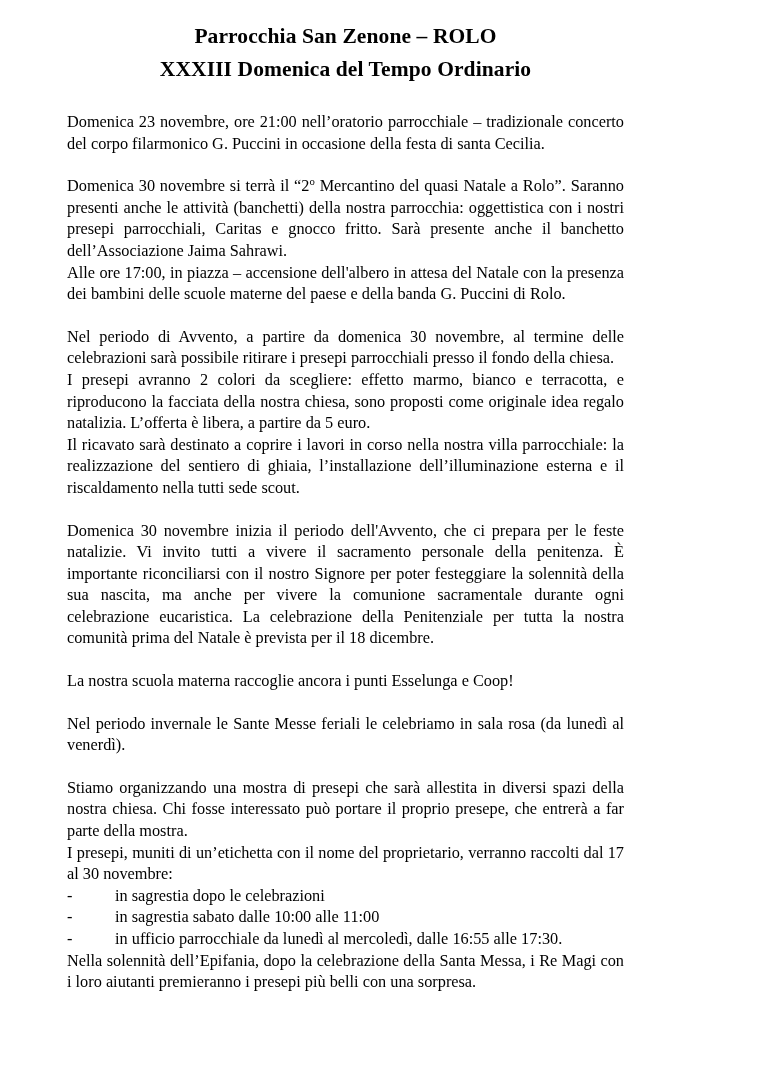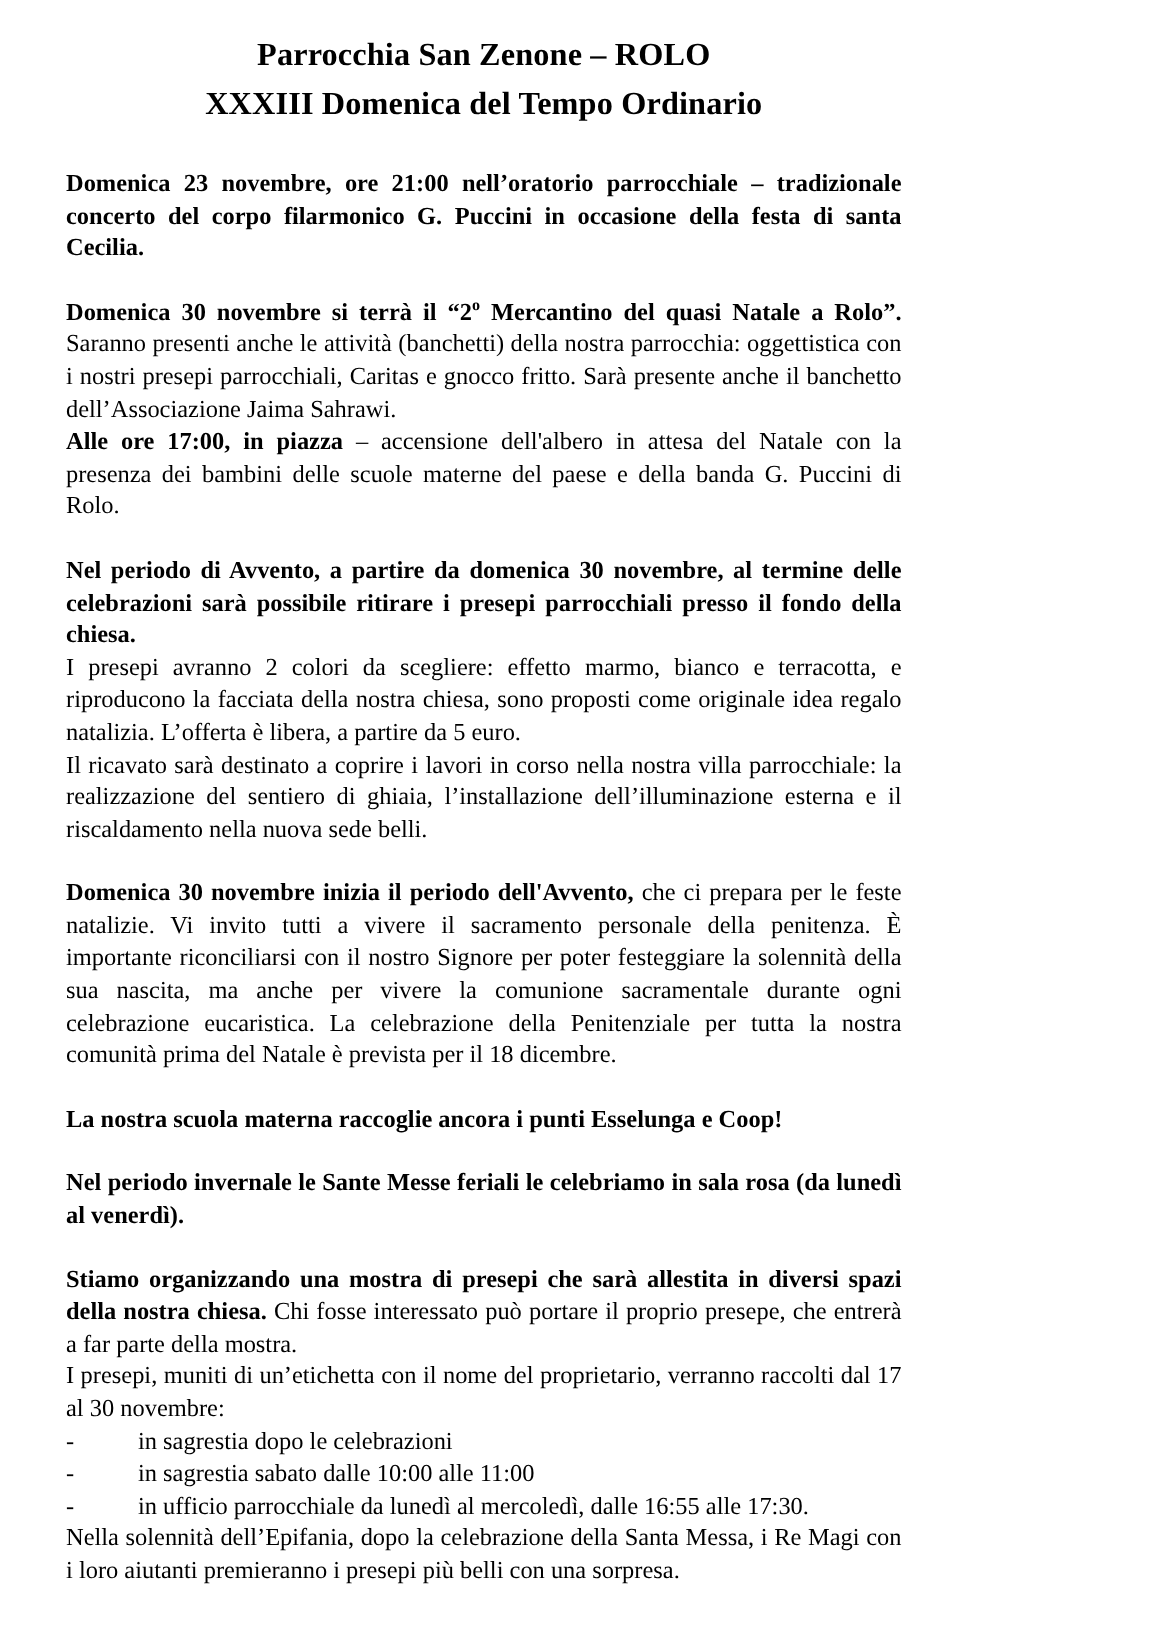--- a/index.html
+++ b/index.html
@@ -14,20 +14,21 @@
     font-family: "Liberation Serif", "DejaVu Serif", serif;
     color: #000000;
     overflow: hidden;
   }
   .page {
     width: 644px;
     height: 1087px;
     box-sizing: border-box;
     padding: 16px 43px 0 44px;
     background: #ffffff;
+    margin-left: 23px;
   }
   .doc-title {
     text-align: center;
     font-weight: bold;
     font-size: 21.5px;
     line-height: 33px;
     margin: 0;
     letter-spacing: 0.1px;
   }
   .doc-title.line1 { padding-top: 4px; }
@@ -37,21 +38,21 @@
     font-size: 16.3px;
     line-height: 21.6px;
     text-align: justify;
     text-justify: inter-word;
     margin: 0;
     hyphens: none;
   }
   .gap-lg { height: 25px; }
   .gap-md { height: 21px; }
 
-  b, .b { font-weight: bold; }
+  b, .b { font-weight: normal; }
 
   .list {
     list-style: none;
     margin: 0;
     padding: 0;
     font-size: 16.3px;
     line-height: 21.6px;
   }
   .list li {
     display: flex;
@@ -92,21 +93,21 @@
   <p class="block">
     <span class="b">Alle ore 17:00, in piazza</span><span> – accensione dell'albero in attesa del Natale con la presenza dei bambini delle scuole materne del paese e della banda G. Puccini di Rolo.</span>
   </p>
 
   <div class="gap-md"></div>
 
   <p class="block">
     <span class="b">Nel periodo di Avvento, a partire da domenica 30 novembre, al termine delle celebrazioni sarà possibile ritirare i presepi parrocchiali presso il fondo della chiesa.</span>
   </p>
   <p class="block">I presepi avranno 2 colori da scegliere: effetto marmo, bianco e terracotta, e riproducono la facciata della nostra chiesa, sono proposti come originale idea regalo natalizia. L’offerta è libera, a partire da 5 euro.</p>
-  <p class="block">Il ricavato sarà destinato a coprire i lavori in corso nella nostra villa parrocchiale: la realizzazione del sentiero di ghiaia, l’installazione dell’illuminazione esterna e il riscaldamento nella nuova sede belli.</p>
+  <p class="block">Il ricavato sarà destinato a coprire i lavori in corso nella nostra villa parrocchiale: la realizzazione del sentiero di ghiaia, l’installazione dell’illuminazione esterna e il riscaldamento nella tutti sede scout.</p>
 
   <div class="gap-md"></div>
 
   <p class="block">
     <span class="b">Domenica 30 novembre inizia il periodo dell'Avvento,</span><span> che ci prepara per le feste natalizie. Vi invito tutti a vivere il sacramento personale della penitenza. È importante riconciliarsi con il nostro Signore per poter festeggiare la solennità della sua nascita, ma anche per vivere la comunione sacramentale durante ogni celebrazione eucaristica. La celebrazione della Penitenziale per tutta la nostra comunità prima del Natale è prevista per il 18 dicembre.</span>
   </p>
 
   <div class="gap-md"></div>
 
   <p class="block">

